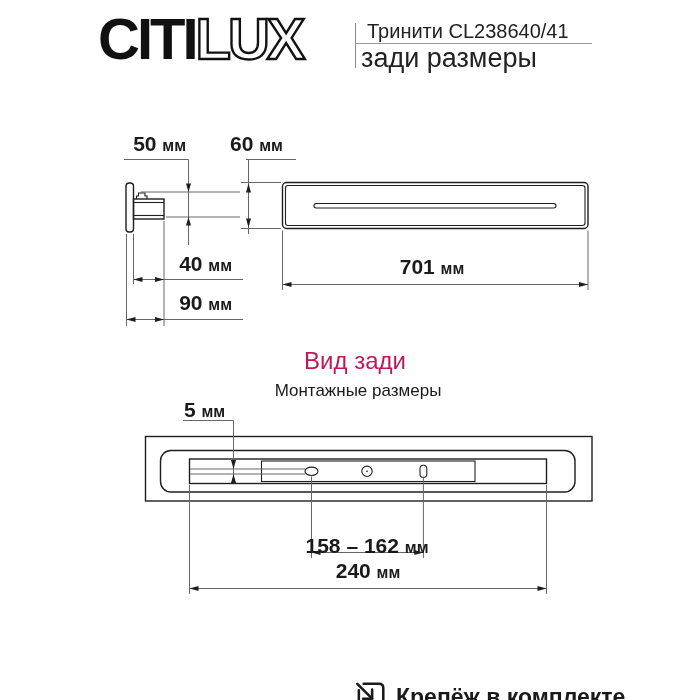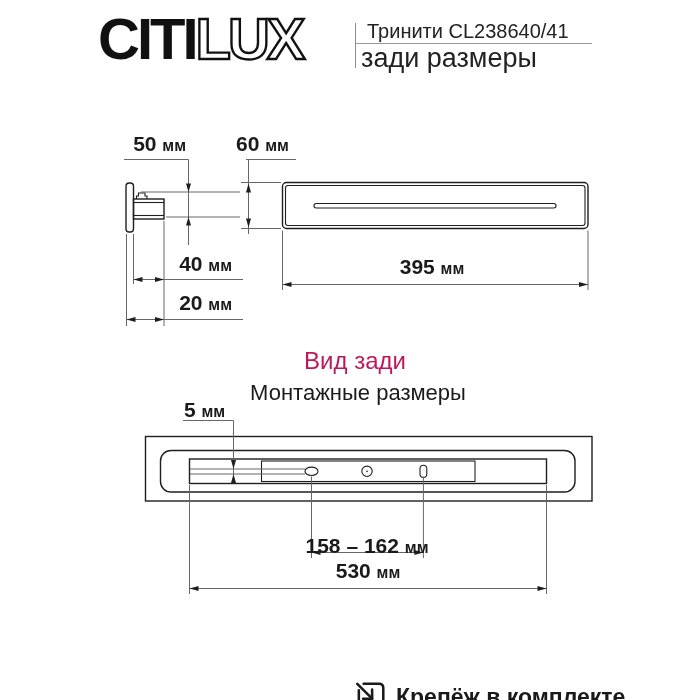--- a/index.html
+++ b/index.html
@@ -20,21 +20,21 @@
   
   svg.sheet{position:absolute;left:0;top:0;}
   .d{stroke:#1f1f1f;stroke-width:1.4;fill:none;}
   .dt{stroke:#1f1f1f;stroke-width:1.1;fill:none;}
   .m{stroke:#666;stroke-width:1;fill:none;}
   .arr{fill:#1f1f1f;stroke:none;}
   
   .dim{font-size:21px;font-weight:bold;white-space:nowrap;}
   .dim .u{font-size:16px;}
   .ttl{font-size:24px;color:#be185d;}
-  .sub{font-size:22px;color:#1a1a1a;}
+  .sub{font-size:17px;color:#1a1a1a;}
   .center{text-align:center;}
   .right{text-align:right;}
   
   .footer{left:353px;top:668px;display:flex;align-items:center;gap:9px;margin-top:12px;}
   .footer .note{font-size:23px;font-weight:bold;white-space:nowrap;}
 </style>
 </head>
 <body>
 
 <div class="page">
@@ -127,31 +127,31 @@
         <polygon class="arr" points="320.5,550 320.5,555 311.5,552.5"></polygon>
         <polygon class="arr" points="414.4,550 414.4,555 423.4,552.5"></polygon>
         <line x1="189.5" y1="588.5" x2="546.5" y2="588.5" class="m"></line>
         <polygon class="arr" points="198.5,586 198.5,591 189.5,588.5"></polygon>
         <polygon class="arr" points="537.5,586 537.5,591 546.5,588.5"></polygon>
       </g>
     </g>
   </svg>
 
   <div class="abs dim right" style="left:106px;top:133px;width:80px;"><span>50</span> <span class="u">мм</span></div>
-  <div class="abs dim" style="left:236px;top:133px;"><span>60</span> <span class="u">мм</span></div>
+  <div class="abs dim" style="left:230px;top:133px;"><span>60</span> <span class="u">мм</span></div>
   <div class="abs dim right" style="left:152px;top:253px;width:80px;"><span>40</span> <span class="u">мм</span></div>
-  <div class="abs dim right" style="left:152px;top:292px;width:80px;"><span>20</span> <span class="u">мм</span></div>
-  <div class="abs dim center" style="left:377px;top:256px;width:110px;"><span>395</span> <span class="u">мм</span></div>
+  <div class="abs dim right" style="left:152px;top:292px;width:80px;"><span>90</span> <span class="u">мм</span></div>
+  <div class="abs dim center" style="left:377px;top:256px;width:110px;"><span>701</span> <span class="u">мм</span></div>
 
   <div class="abs ttl center" style="left:255px;top:349px;width:200px;">Вид зади</div>
   <div class="abs sub center" style="left:238px;top:382px;width:240px;">Монтажные размеры</div>
 
   <div class="abs dim" style="left:184px;top:399px;"><span>5</span> <span class="u">мм</span></div>
   <div class="abs dim center" style="left:287px;top:523px;width:160px;margin-top:12px;"><span>158 – 162</span> <span class="u">мм</span></div>
-  <div class="abs dim center" style="left:313px;top:560px;width:110px;"><span>530</span> <span class="u">мм</span></div>
+  <div class="abs dim center" style="left:313px;top:560px;width:110px;"><span>240</span> <span class="u">мм</span></div>
 
   <div class="abs footer">
     <span>
       <svg width="34" height="32" viewBox="0 0 32 30" fill="none">
         <path d="M10 3.5 H24.5 Q28.5 3.5 28.5 7.5 V22.5 Q28.5 26.5 24.5 26.5 H9.5 Q5.5 26.5 5.5 22.5 V9.5" stroke="#1a1a1a" stroke-width="2.4" stroke-linecap="round" stroke-linejoin="round"></path>
         <path d="M4 3.5 L18 17.5" stroke="#1a1a1a" stroke-width="2.4" stroke-linecap="round"></path>
         <path d="M18 9 V17.5 H9.5" stroke="#1a1a1a" stroke-width="2.4" stroke-linecap="round" stroke-linejoin="round"></path>
       </svg>
     </span>
     <span class="note">Крепёж в комплекте</span>

